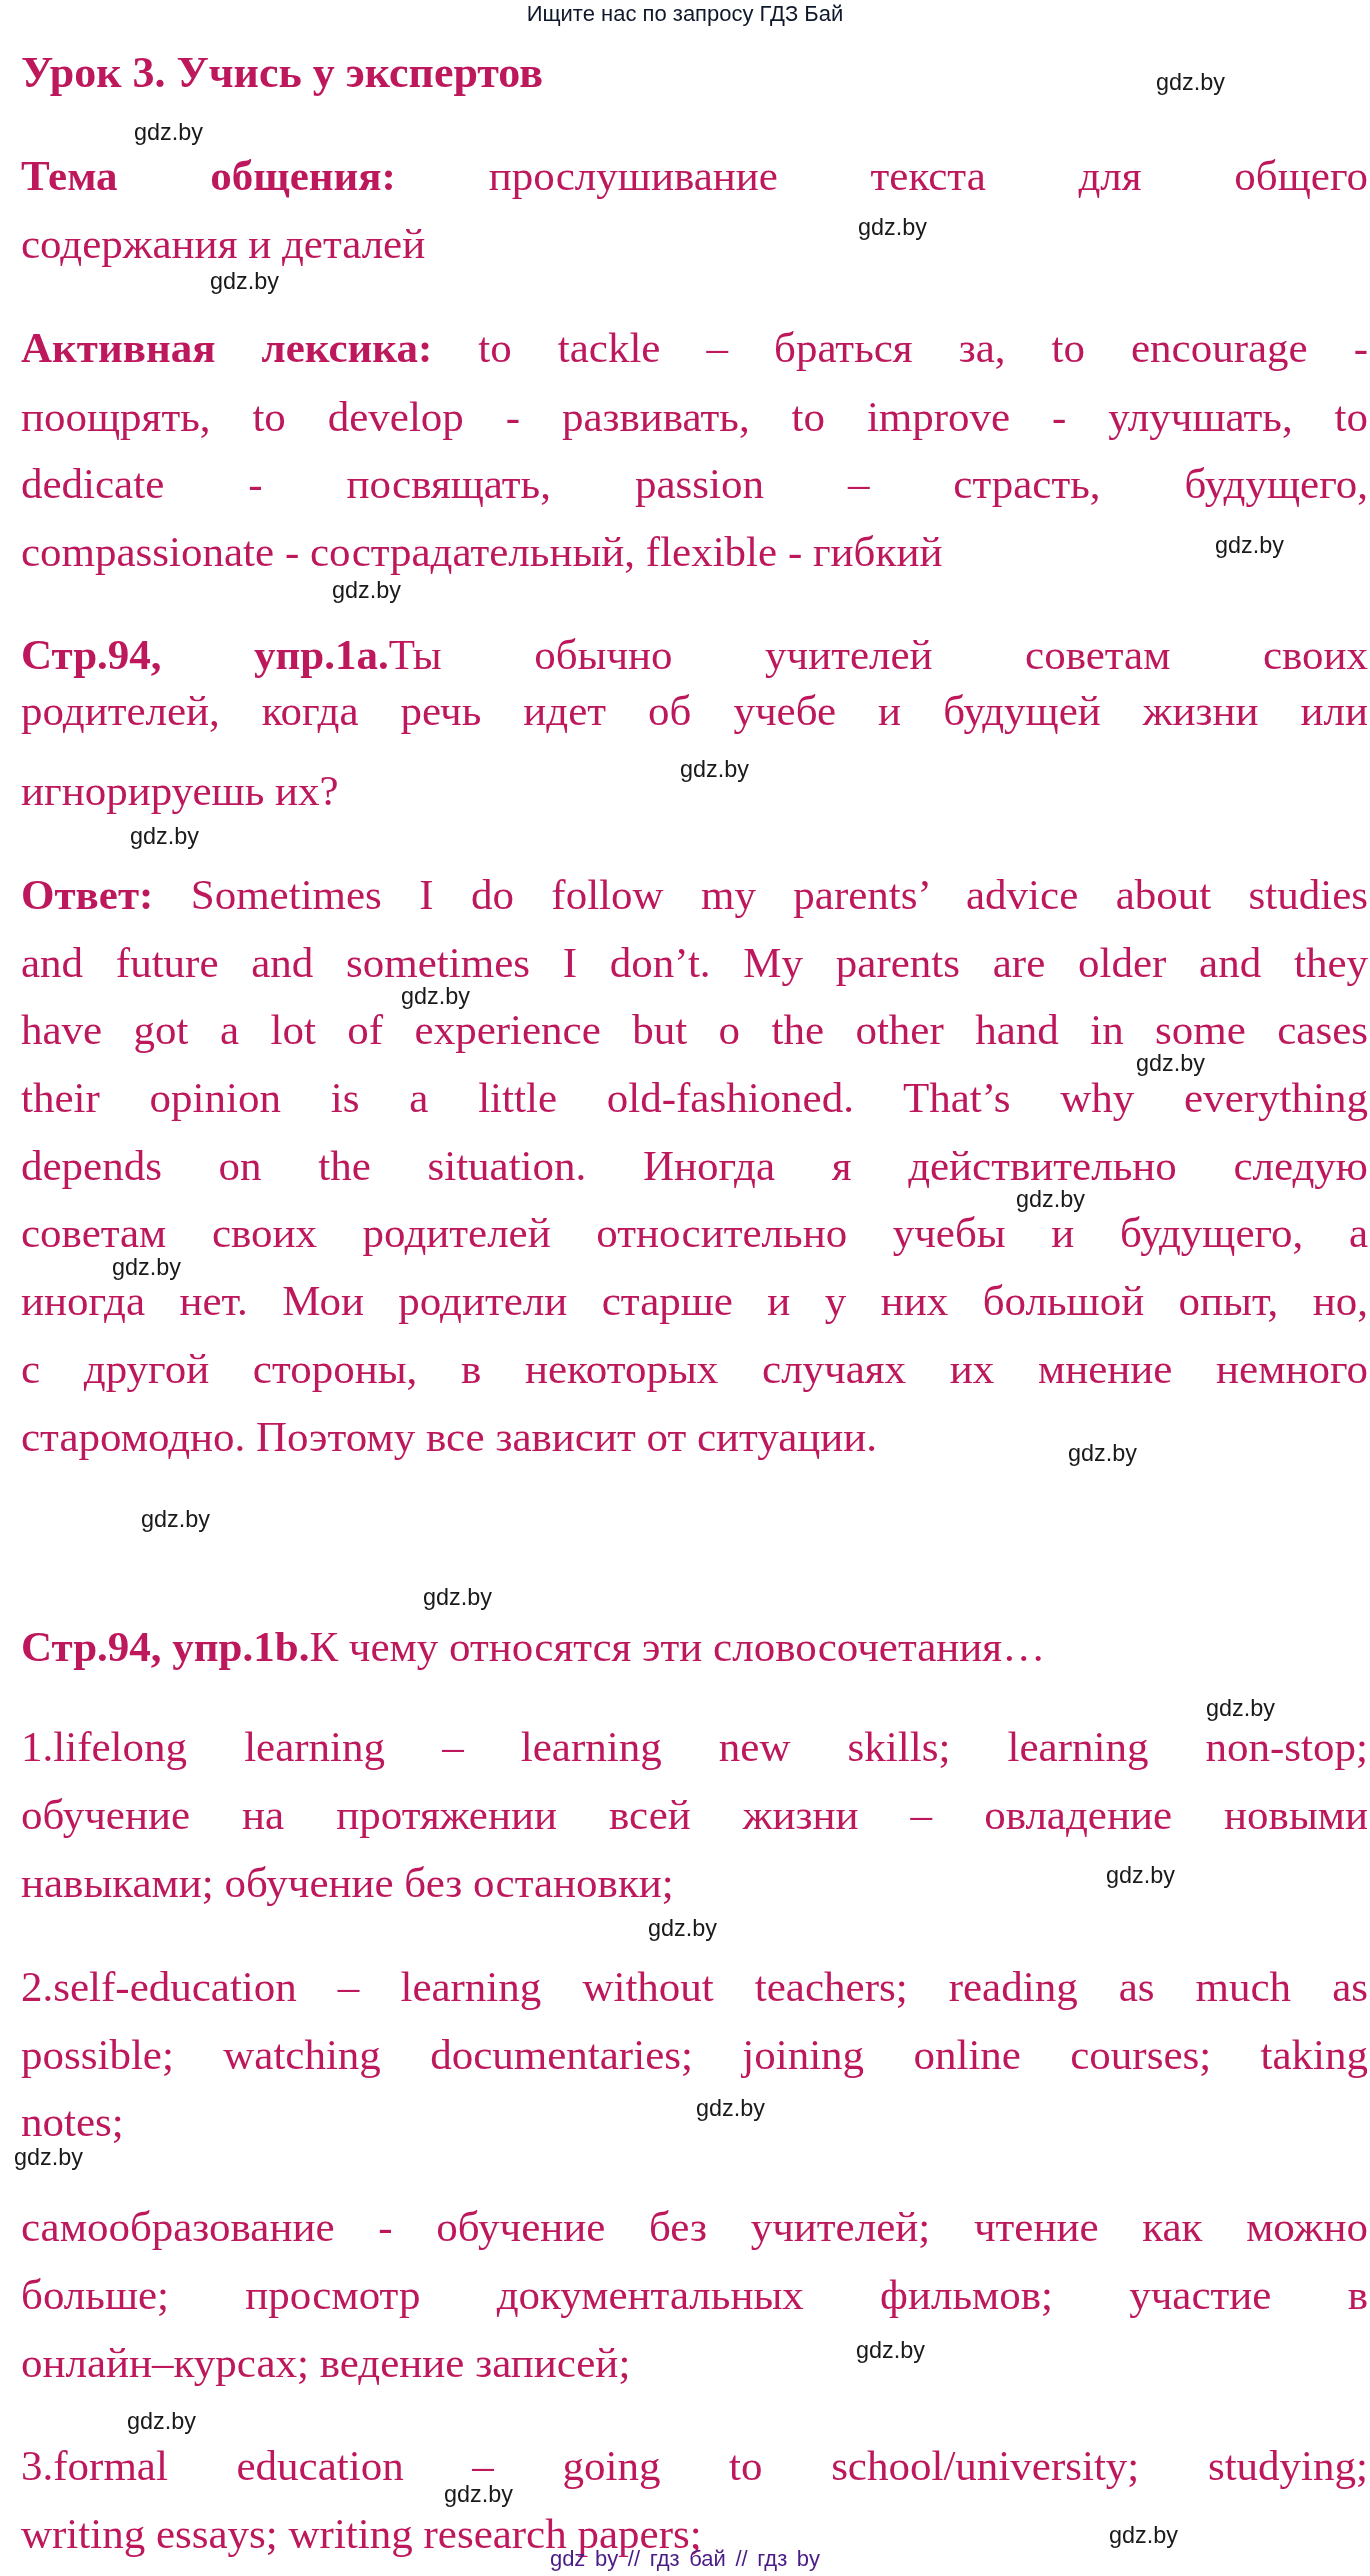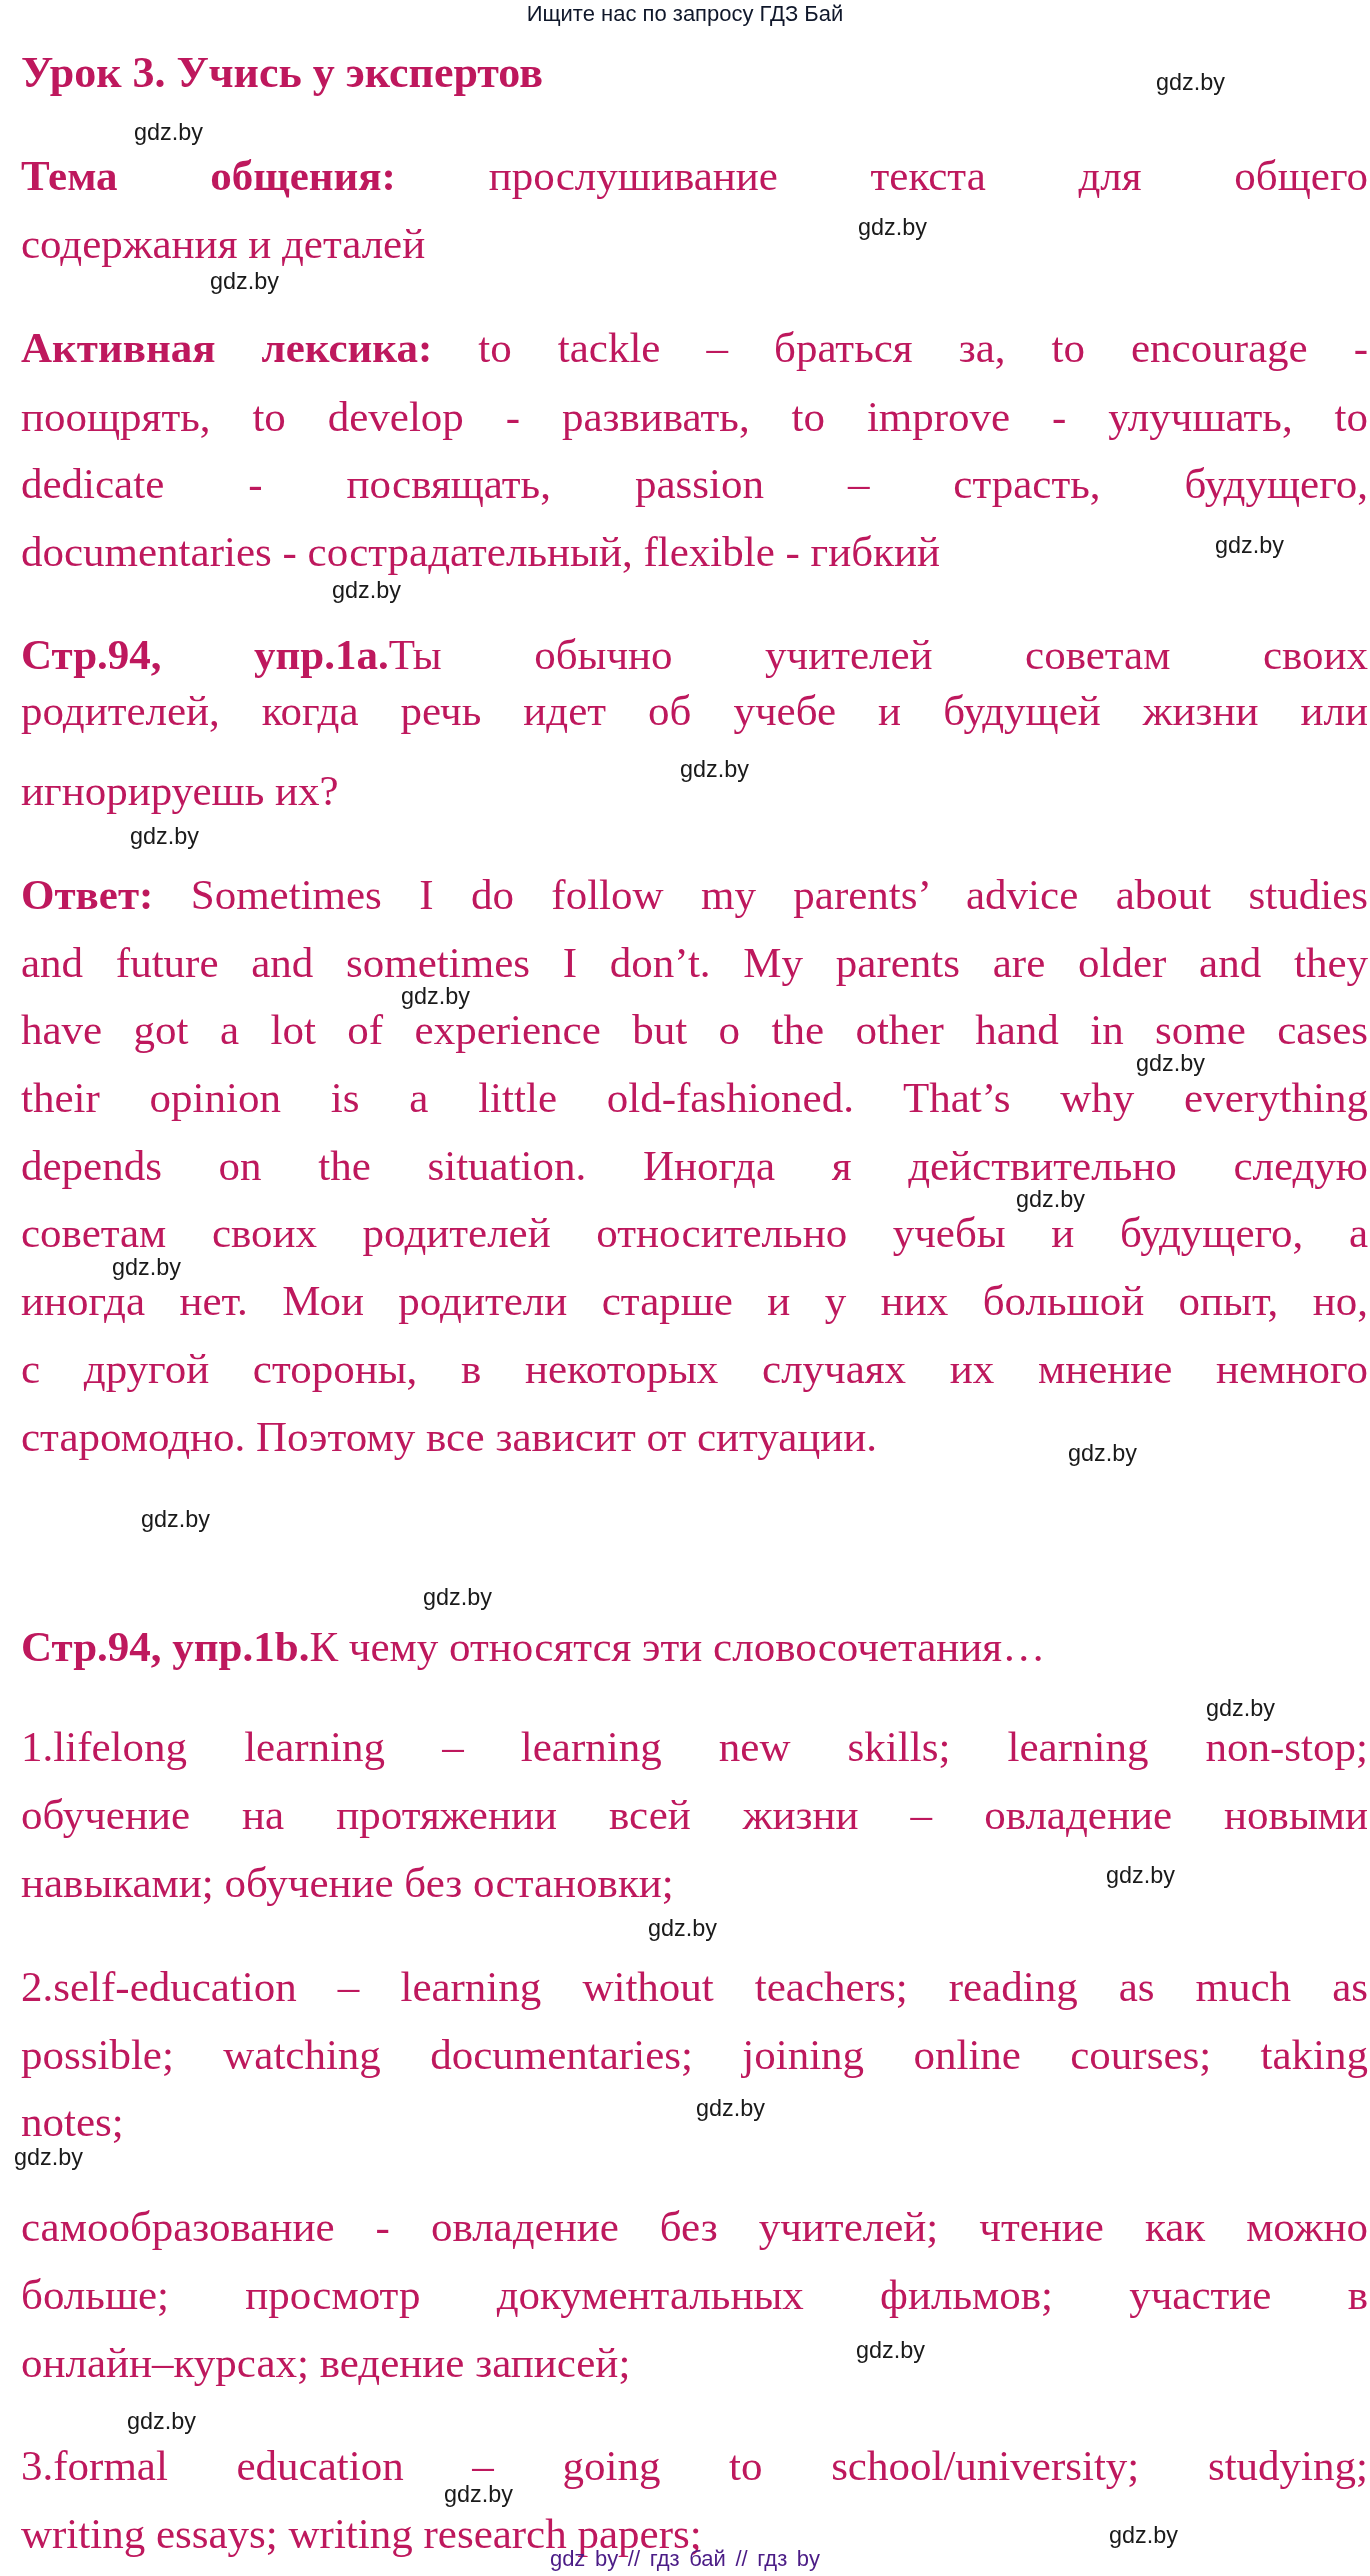--- a/index.html
+++ b/index.html
@@ -35,21 +35,21 @@
 <div class="top-banner">Ищите нас по запросу ГДЗ Бай</div>
 
 <div class="line l title" style="top:39px;">Урок 3. Учись у экспертов</div>
 
 <div class="line j" style="top:142px;"><span class="b">Тема общения:</span> <span>прослушивание текста для общего</span></div>
 <div class="line l" style="top:210px;">содержания и деталей</div>
 
 <div class="line j" style="top:314px;"><span class="b">Активная лексика:</span> <span>to tackle – браться за, to encourage -</span></div>
 <div class="line j" style="top:383px;">поощрять, to develop - развивать, to improve - улучшать, to</div>
 <div class="line j" style="top:450px;">dedicate - посвящать, passion – страсть, будущего,</div>
-<div class="line l" style="top:518px;">documentaries - сострадательный, flexible - гибкий</div>
+<div class="line l" style="top:518px;">compassionate - сострадательный, flexible - гибкий</div>
 
 <div class="line j" style="top:621px;"><span class="b">Стр.94, упр.1a.</span><span>Ты обычно учителей советам своих</span></div>
 <div class="line j" style="top:677px;">родителей, когда речь идет об учебе и будущей жизни или</div>
 <div class="line l" style="top:757px;">игнорируешь их?</div>
 
 <div class="line j" style="top:861px;"><span class="b">Ответ:</span> <span>Sometimes I do follow my parents’ advice about studies</span></div>
 <div class="line j" style="top:929px;">and future and sometimes I don’t. My parents are older and they</div>
 <div class="line j" style="top:996px;">have got a lot of experience but o the other hand in some cases</div>
 <div class="line j" style="top:1064px;">their opinion is a little old-fashioned. That’s why everything</div>
 <div class="line j" style="top:1132px;">depends on the situation. Иногда я действительно следую</div>
@@ -61,21 +61,21 @@
 <div class="line l" style="top:1613px;"><span class="b">Стр.94, упр.1b.</span><span>К чему относятся эти словосочетания…</span></div>
 
 <div class="line j" style="top:1713px;">1.lifelong learning – learning new skills; learning non-stop;</div>
 <div class="line j" style="top:1781px;">обучение на протяжении всей жизни – овладение новыми</div>
 <div class="line l" style="top:1849px;">навыками; обучение без остановки;</div>
 
 <div class="line j" style="top:1953px;">2.self-education – learning without teachers; reading as much as</div>
 <div class="line j" style="top:2021px;">possible; watching documentaries; joining online courses; taking</div>
 <div class="line l" style="top:2088px;">notes;</div>
 
-<div class="line j" style="top:2193px;">самообразование - овладение без учителей; чтение как можно</div>
+<div class="line j" style="top:2193px;">самообразование - обучение без учителей; чтение как можно</div>
 <div class="line j" style="top:2261px;">больше; просмотр документальных фильмов; участие в</div>
 <div class="line l" style="top:2329px;">онлайн–курсах; ведение записей;</div>
 
 <div class="line j" style="top:2432px;">3.formal education – going to school/university; studying;</div>
 <div class="line l" style="top:2500px;">writing essays; writing research papers;</div>
 
 <div class="wm" style="left:1156px;top:69px;">gdz.by</div>
 <div class="wm" style="left:134px;top:119px;">gdz.by</div>
 <div class="wm" style="left:858px;top:214px;">gdz.by</div>
 <div class="wm" style="left:210px;top:268px;">gdz.by</div>

